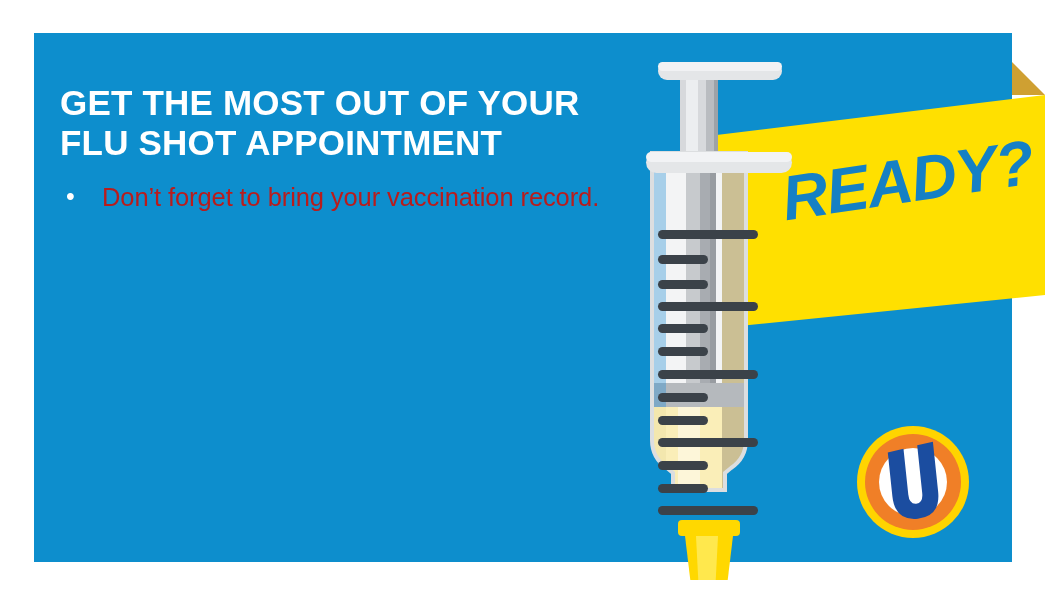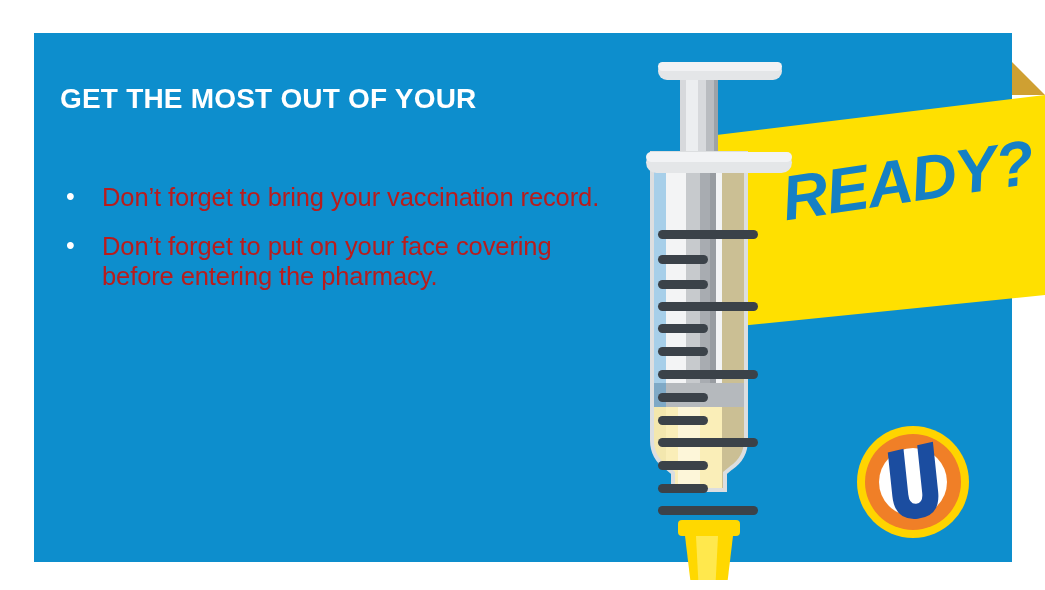--- a/index.html
+++ b/index.html
@@ -59,21 +59,21 @@
 
   
   .headline {
     position: absolute;
     left: 60px;
     top: 83px;
     width: 580px;
     color: #ffffff;
     font-family: "Liberation Sans", sans-serif;
     font-weight: 700;
-    font-size: 28px;
+    font-size: 35px;
     line-height: 1.14;
     letter-spacing: 0.2px;
   }
 
   .bullets {
     position: absolute;
     left: 60px;
     top: 182px;
     width: 600px;
     margin: 0;
@@ -135,26 +135,25 @@
       <polygon points="312,7 345,40 312,40" fill="#cfa032"></polygon>
 
       <polygon points="0,82 345,40 345,240 0,275" fill="#ffe000"></polygon>
     </svg>
   </div>
 
   <div class="ready-text">READY?</div>
 
   <div class="headline">
     <div>GET THE MOST OUT OF YOUR</div>
+    <div>FLU SHOT APPOINTMENT</div>
   </div>
 
   <ul class="bullets">
     <li class="bullet">Don’t forget to bring your vaccination record.</li>
-    <li class="bullet">Don’t forget to put on your face covering
-before entering the pharmacy.</li>
   </ul>
 
   <div class="syringe">
     <svg width="190" height="530" viewBox="0 0 190 530" xmlns="http://www.w3.org/2000/svg">
       <defs>
         <clipPath id="barrelClip">
           <path d="M22,103 L116,103 L116,390 Q116,408 101,418 L95,423 L95,440 L43,440 L43,423 L37,418 Q22,408 22,390 Z"></path>
         </clipPath>
       </defs>
 

